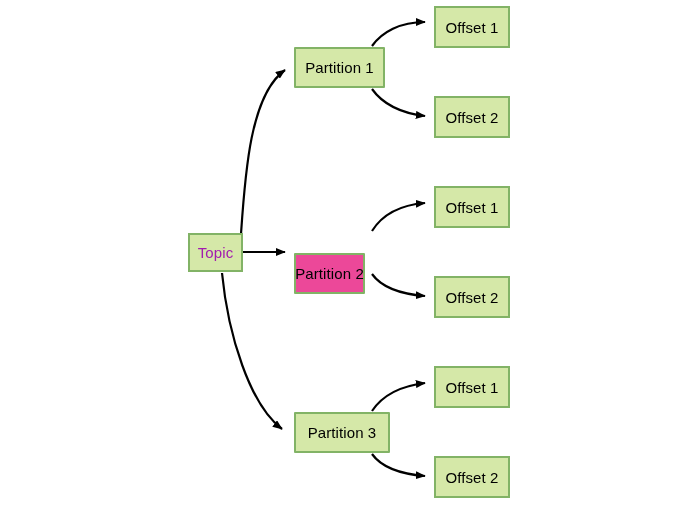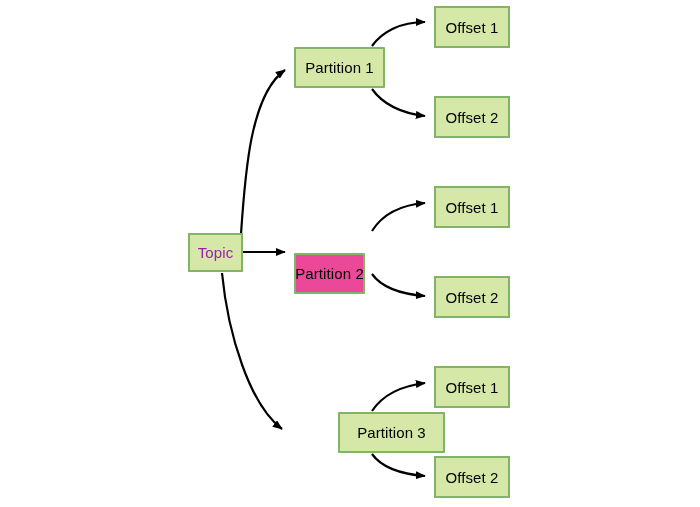--- a/index.html
+++ b/index.html
@@ -77,21 +77,21 @@
   <div id="node-layer">
       <div class="node" style="left: 188px; top: 233px; width: 55px; height: 39px; background: rgb(213, 232, 168); border-color: rgb(130, 179, 102); color: #a21caf;">
         <span class="node-label">Topic</span>
       </div>
       <div class="node rounded" style="left: 294px; top: 47px; width: 91px; height: 41px; background: rgb(213, 232, 168); border-color: rgb(130, 179, 102); color: rgb(0, 0, 0);">
         <span class="node-label">Partition 1</span>
       </div>
       <div class="node rounded" style="left: 294px; top: 232px; width: 71px; height: 41px; background: #ec4899; border-color: rgb(130, 179, 102); color: rgb(0, 0, 0); margin-top: 21px;">
         <span class="node-label">Partition 2</span>
       </div>
-      <div class="node rounded" style="left: 294px; top: 412px; width: 107px; height: 41px; background: rgb(213, 232, 168); border-color: rgb(130, 179, 102); color: rgb(0, 0, 0); margin-left: 44px;">
+      <div class="node rounded" style="left: 294px; top: 412px; width: 96px; height: 41px; background: rgb(213, 232, 168); border-color: rgb(130, 179, 102); color: rgb(0, 0, 0);">
         <span class="node-label">Partition 3</span>
       </div>
       <div class="node" style="left: 434px; top: 6px; width: 76px; height: 42px; background: rgb(213, 232, 168); border-color: rgb(130, 179, 102); color: rgb(0, 0, 0);">
         <span class="node-label">Offset 1</span>
       </div>
       <div class="node" style="left: 434px; top: 96px; width: 76px; height: 42px; background: rgb(213, 232, 168); border-color: rgb(130, 179, 102); color: rgb(0, 0, 0);">
         <span class="node-label">Offset 2</span>
       </div>
       <div class="node" style="left: 434px; top: 186px; width: 76px; height: 42px; background: rgb(213, 232, 168); border-color: rgb(130, 179, 102); color: rgb(0, 0, 0);">
         <span class="node-label">Offset 1</span>

